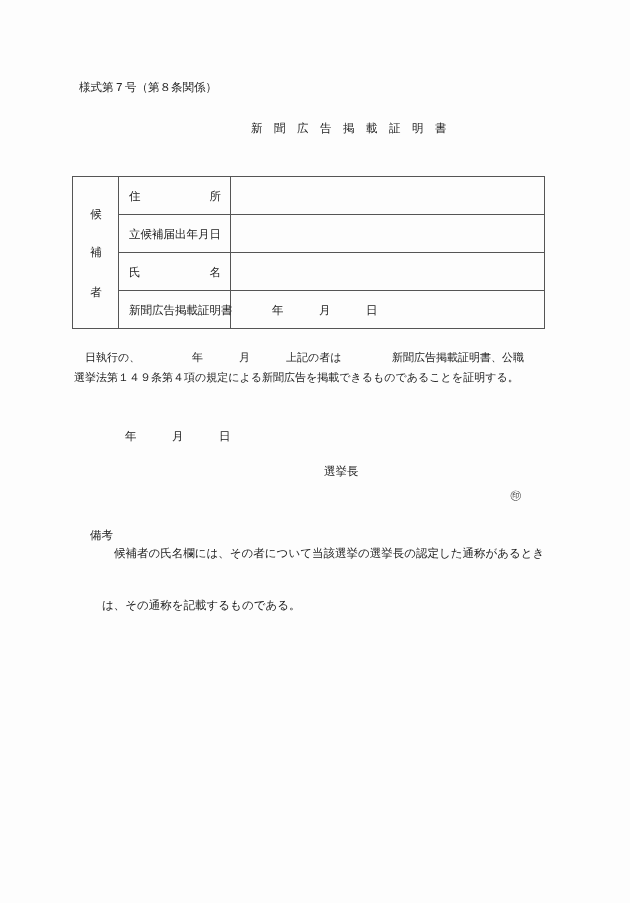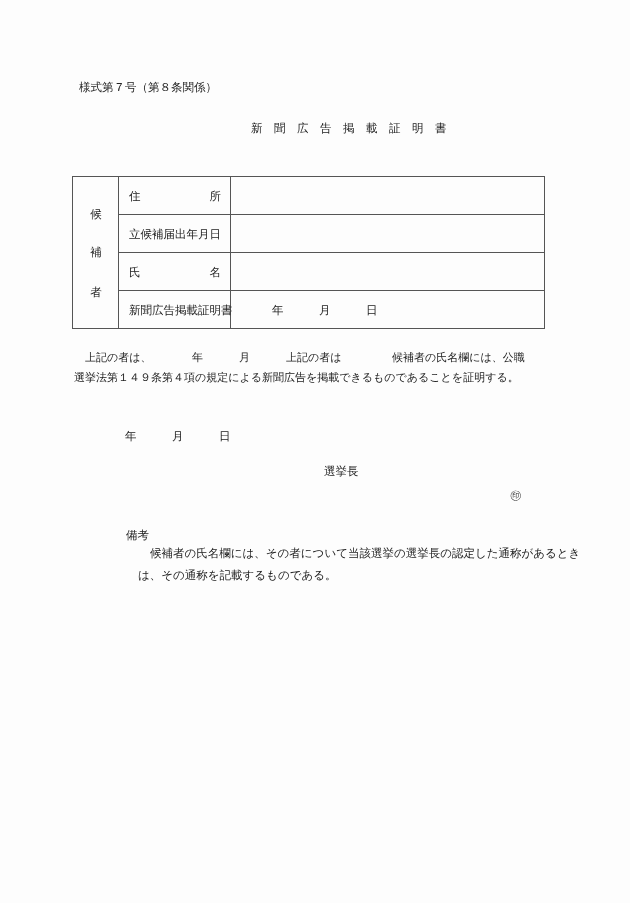--- a/index.html
+++ b/index.html
@@ -9,21 +9,21 @@
   .form-no { left:79px; top:80px; font-size:11.5px;text-align:center; }
   .title { left:207px; top:121px; font-size:11.5px; letter-spacing:11.5px;margin-left:44px; }
   .tbl { position:absolute; left:72px; top:176px; width:473px; height:153px;
          border:1.5px solid #555; box-sizing:border-box; }
   .vline { position:absolute; top:0; bottom:0; width:0; border-left:1px solid #555; }
   .hline { position:absolute; height:0; border-top:1px solid #555; }
   .cand { position:absolute; left:0; width:46px; text-align:center; font-size:11.5px; }
   .lab { position:absolute; left:56px; font-size:11.5px; }
   .lab-spread { display:flex; justify-content:space-between; width:92px; }
   .para { left:74px; font-size:11px; line-height:20px; }
-  .remark-text { font-size:11.5px;margin-left:36px; }
+  .remark-text { font-size:11.5px; }
 </style>
 </head>
 <body>
 
 <div class="abs form-no">様式第７号（第８条関係）</div>
 <div class="abs title">新聞広告掲載証明書</div>
 
 <div class="tbl">
   <div class="vline" style="left:45px"></div>
   <div class="vline" style="left:157px"></div>
@@ -50,30 +50,30 @@
   <div style="position:absolute;left:158px;right:0;top:38px;height:37px"></div>
   <div style="position:absolute;left:158px;right:0;top:76px;height:37px"></div>
   <div style="position:absolute;left:158px;right:0;top:114px;height:37px">
     <span class="abs" style="left:41px;top:12px;font-size:11.5px">年</span>
     <span class="abs" style="left:88px;top:12px;font-size:11.5px">月</span>
     <span class="abs" style="left:135px;top:12px;font-size:11.5px">日</span>
   </div>
 </div>
 
 <div class="abs para" style="top:348px">
-  <span style="position:absolute;left:11px">上記の者は、</span>
+  <span style="position:absolute;left:11px">日執行の、</span>
   <span style="position:absolute;left:118px">年</span>
   <span style="position:absolute;left:165px">月</span>
   <span style="position:absolute;left:212px">上記の者は</span>
-  <span style="position:absolute;left:318px">候補者の氏名欄には、公職</span>
+  <span style="position:absolute;left:318px">新聞広告掲載証明書、公職</span>
 </div>
 <div class="abs para" style="top:368px">選挙法第１４９条第４項の規定による新聞広告を掲載できるものであることを証明する。</div>
 
 <div class="abs" style="left:125px;top:429px;font-size:11.5px">年</div>
 <div class="abs" style="left:172px;top:429px;font-size:11.5px">月</div>
 <div class="abs" style="left:219px;top:429px;font-size:11.5px">日</div>
 
 <div class="abs" style="left:324px;top:464px;font-size:11.5px">選挙長</div>
 <div class="abs" style="left:510px;top:488px;font-size:11.5px">㊞</div>
 
 <div class="abs remark-text" style="left:90px;top:528px">備考</div>
 <div class="abs remark-text" style="left:114px;top:546px">候補者の氏名欄には、その者について当該選挙の選挙長の認定した通称があるとき</div>
-<div class="abs remark-text" style="left:102px;top:568px">は、その通称を記載するものである。</div>
+<div class="abs remark-text" style="left:102px;top:598px">は、その通称を記載するものである。</div>
 
 </body></html>

